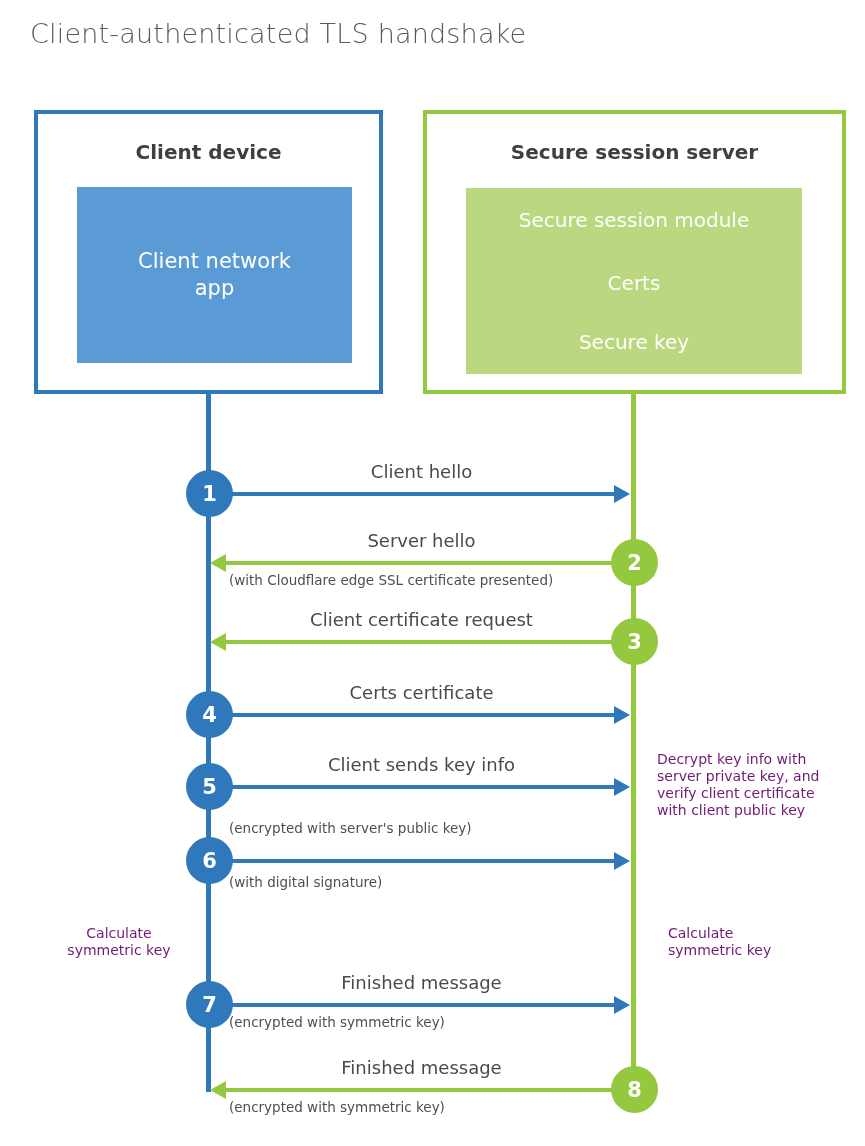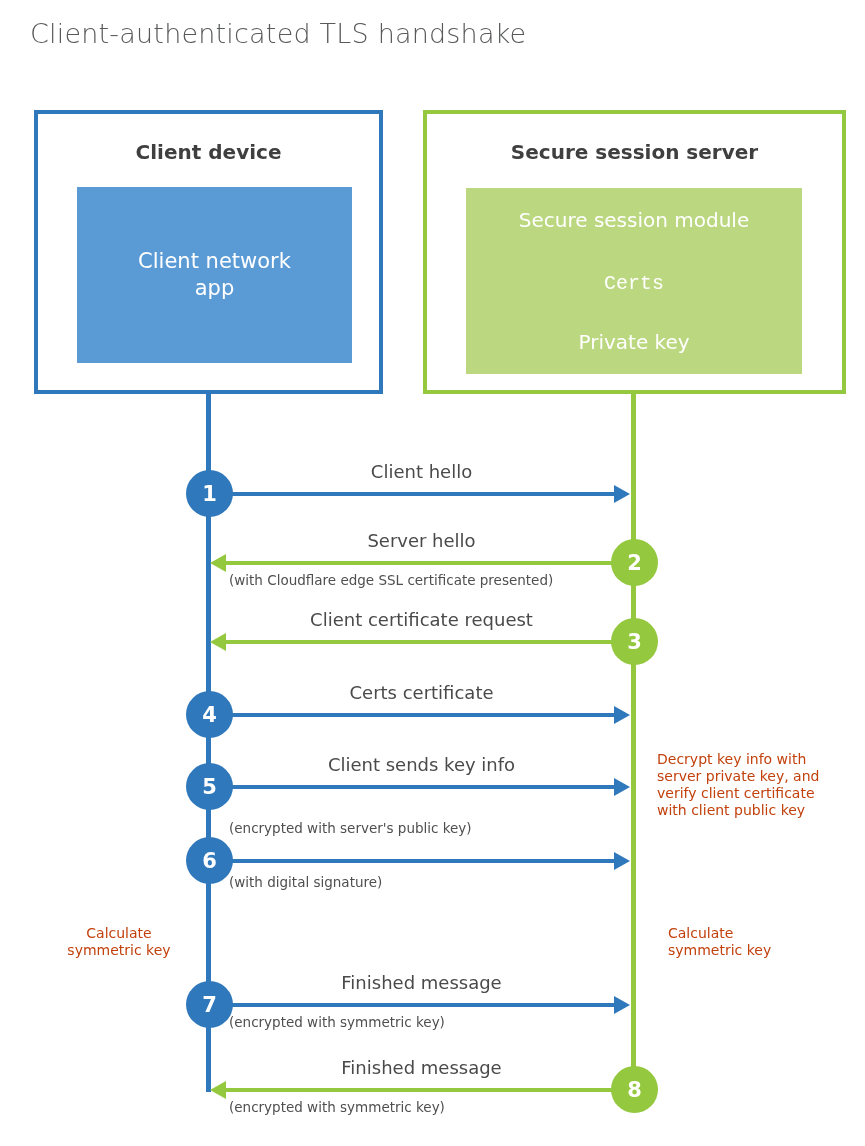--- a/index.html
+++ b/index.html
@@ -59,21 +59,21 @@
   
   .step {
     position:absolute; width:47px; height:47px; border-radius:50%;
     display:flex; align-items:center; justify-content:center;
     color:#ffffff; font-size:21px; font-weight:bold;
   }
   .step.blue { left:186px; background:#2f78bc; }
   .step.green { left:611px; background:#94c83e; }
   
   .note {
-    position:absolute; font-size:14px; color:#c2410c; line-height:1.22;
+    position:absolute; font-size:14px; color:#701a75; line-height:1.22;
   }
   .note.decrypt { left:657px; top:751px; width:170px; text-align:left; }
   .note.calc-left { left:58px; top:925px; width:122px; text-align:center; }
   .note.calc-right { left:668px; top:925px; width:110px; text-align:left; }
 </style>
 </head>
 <body>
 
 <div class="canvas">
 
@@ -83,22 +83,22 @@
     <div class="box-title">Client device</div>
   </div>
   <div class="client-app">
     <span>Client network app</span>
   </div>
 
   <div class="actor-box server-box">
     <div class="box-title">Secure session server</div>
   </div>
   <div class="module-bar" style="top:188px;">Secure session module</div>
-  <div class="module-bar" style="top:251px;font-family:Liberation Mono, monospace;">Certs</div>
-  <div class="module-bar" style="top:310px;">Private key</div>
+  <div class="module-bar" style="top:251px;">Certs</div>
+  <div class="module-bar" style="top:310px;">Secure key</div>
 
   <div class="vline blue"></div>
   <div class="vline green"></div>
 
   <div class="msg-label" style="top:461px;">Client hello</div>
   <div class="shaft blue to-right" style="top:492px;"></div>
   <div class="head right blue" style="top:485px;"></div>
   <div class="step blue" style="top:470px;">1</div>
 
   <div class="msg-label" style="top:530px;">Server hello</div>

